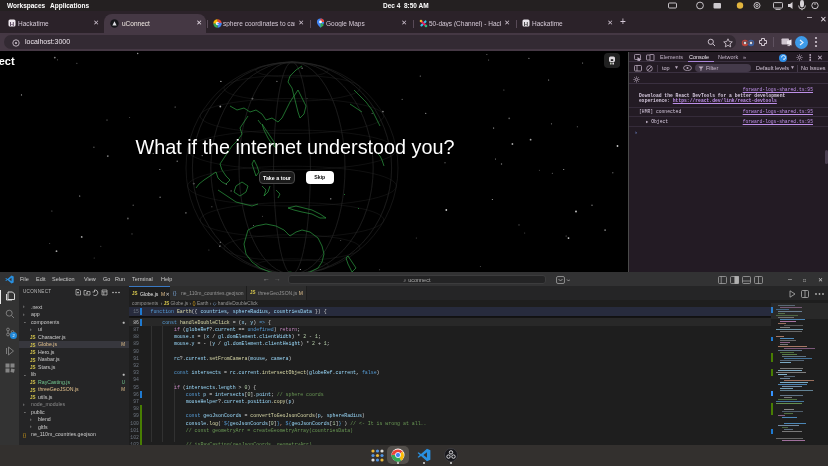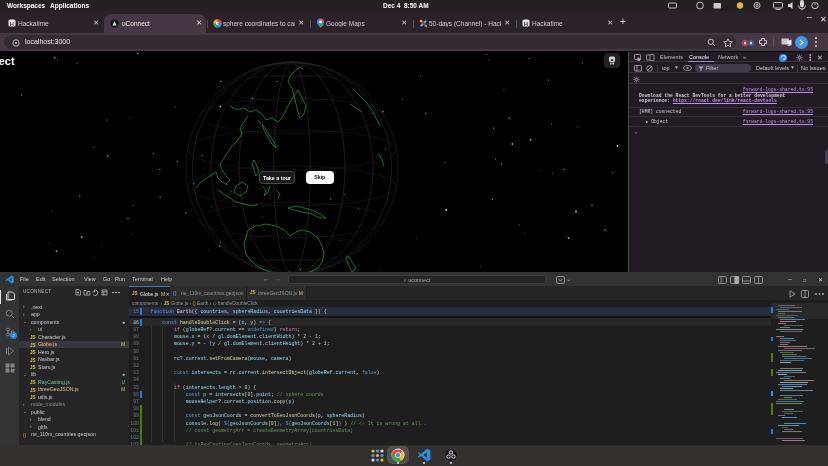--- a/index.html
+++ b/index.html
@@ -191,20 +191,21 @@
           <path d="M-74,22 -68,26 -62,30 -56,34 -48,36 -40,38 -34,36" fill="none" stroke="#2d9c40" stroke-width="0.7" stroke-linejoin="round"></path>
           <path d="M-30,18 -26,22 -28,28 -24,24 -22,18 M-16,22 -12,26 -14,30" fill="none" stroke="#2d9c40" stroke-width="0.7" stroke-linejoin="round"></path>
           <path d="M-4,40 4,38 12,40 20,42 28,46 34,50 28,50 20,46 10,44 2,42 -4,40" fill="none" stroke="#2d9c40" stroke-width="0.7" stroke-linejoin="round"></path>
           <path d="M-44,62 -36,58 -26,56 -16,58 -8,62 -2,68 4,64 10,62 18,64 26,70 30,78 32,86 30,94 26,100 18,104 8,106 -2,104 -12,106 -22,104 -32,100 -40,94 -46,86 -48,76 -44,62" fill="none" stroke="#2d9c40" stroke-width="0.7" stroke-linejoin="round"></path>
           <path d="M56,88 60,94 64,100 60,104 56,96 54,90 56,88" fill="none" stroke="#2d9c40" stroke-width="0.7" stroke-linejoin="round"></path>
           <path d="M62,-78 68,-72 74,-66 80,-58 84,-50 88,-42 M58,-64 64,-60 70,-56" fill="none" stroke="#2d9c40" stroke-width="0.7" stroke-linejoin="round"></path>
           <path d="M40,10 41,11 M52,26 53,27 M66,40 67,41 M86,-14 88,-12 90,-8 92,-2" fill="none" stroke="#2d9c40" stroke-width="0.7" stroke-linejoin="round"></path>
         </g>
     </svg>
     <div class="abs" style="left:-8px;top:4px;color:#fff;font-weight:bold;font-size:11px;">nect</div>
+    <div class="abs" id="headline" style="left:0;top:85px;width:590px;text-align:center;color:#fff;font-size:19.8px;">What if the internet understood you?</div>
     <div class="abs" style="left:259px;top:119.5px;width:36px;height:13px;background:#1a1a1a;border:0.5px solid #484848;border-radius:4px;color:#fff;font-size:5.3px;font-weight:bold;text-align:center;line-height:12px;">Take a tour</div>
     <div class="abs" style="left:306px;top:119.5px;width:27.5px;height:13px;background:#fff;border-radius:4px;color:#111;font-size:5.3px;font-weight:bold;text-align:center;line-height:13px;">Skip</div>
     <div class="abs" style="left:604px;top:2px;width:16px;height:14.5px;background:#212121;border-radius:4px;"></div>
     <svg class="abs" style="left:608px;top:5px" width="8" height="9">
         <rect x="1" y="0.5" width="6" height="5.5" rx="1.5" fill="#ddd8dd"></rect>
         <rect x="2.8" y="3.2" width="2.4" height="1.8" fill="#212121"></rect>
         <rect x="2" y="6.5" width="1.6" height="2" fill="#b8c0b0"></rect>
         <rect x="4.4" y="6.5" width="1.6" height="2" fill="#ddd8dd"></rect>
       </svg>
   </div>

